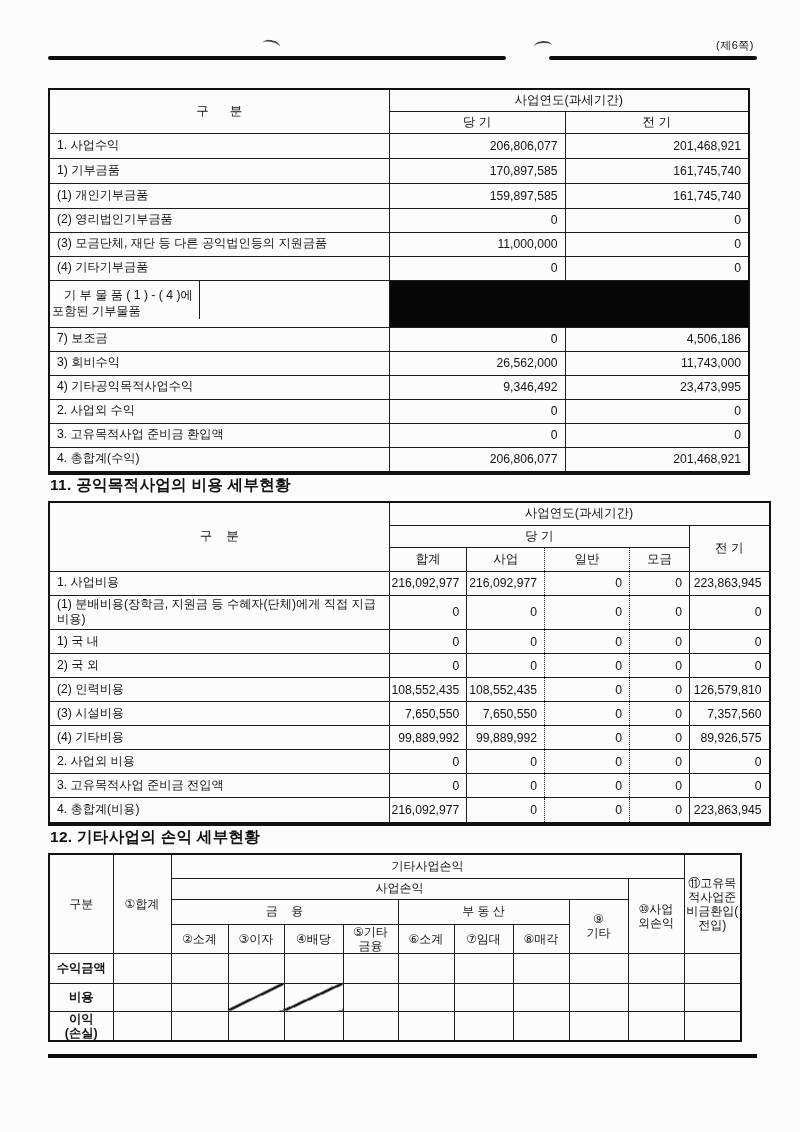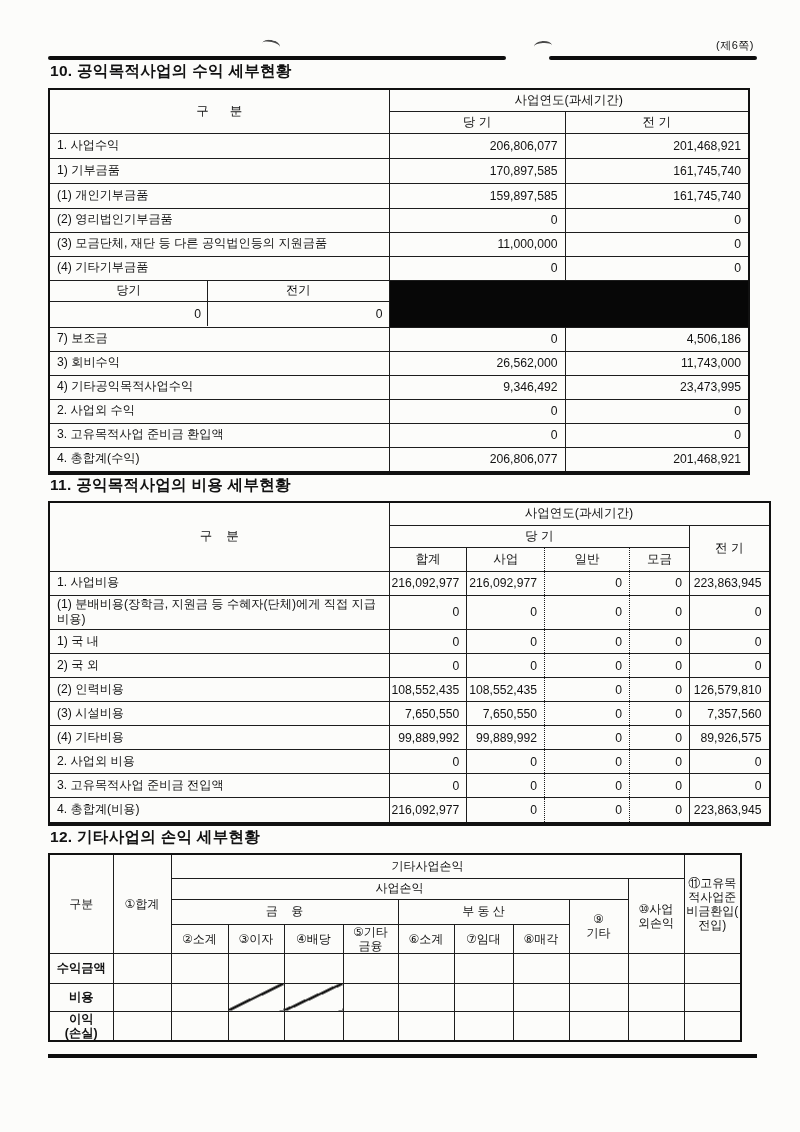--- a/index.html
+++ b/index.html
@@ -56,21 +56,20 @@
 <body>
 
 <div class="page">
 
   <div class="pageno">(제6쪽)</div>
   <div class="mark m1"></div>
   <div class="mark m2"></div>
   <div class="toprule tr1"></div>
   <div class="toprule tr2"></div>
 
-  <div class="stitle" style="top:61px;">10. 공익목적사업의 수익 세부현황</div>
 
   <table class="t t10" style="top:88px;">
     <colgroup>
         <col style="width:340px">
         <col style="width:176px">
         <col style="width:184px">
       </colgroup>
     <thead>
       <tr style="height:22px">
         <th rowspan="2" class="ws">구      분</th>
@@ -108,36 +107,24 @@
         <td class="num">0</td>
       </tr>
       <tr style="height:24px">
         <td class="lab i2">(4) 기타기부금품</td>
         <td class="num">0</td>
         <td class="num">0</td>
       </tr>
       <tr style="height:47px">
         <td class="don">
           <div class="donwrap">
-            <table class="mini">
-              <colgroup>
-                  <col style="width:87px">
-                  <col style="width:100px">
-                </colgroup>
-              <tbody>
-                  <tr style="height:21px">
-                <th>당기</th>
-                <th>전기</th>
-              </tr>
-              <tr style="height:24px">
-                <td>0</td>
-                <td>0</td>
-              </tr>
-            </tbody>
-              </table>
+            <div class="donlab">
+              <div class="dl1">기 부 물 품 ( 1 ) - ( 4 )에</div>
+              <div>포함된 기부물품</div>
+            </div>
           </div>
         </td>
         <td colspan="2" class="redact"></td>
       </tr>
       <tr style="height:24px">
         <td class="lab i1">7) 보조금</td>
         <td class="num">0</td>
         <td class="num">4,506,186</td>
       </tr>
       <tr style="height:24px">

